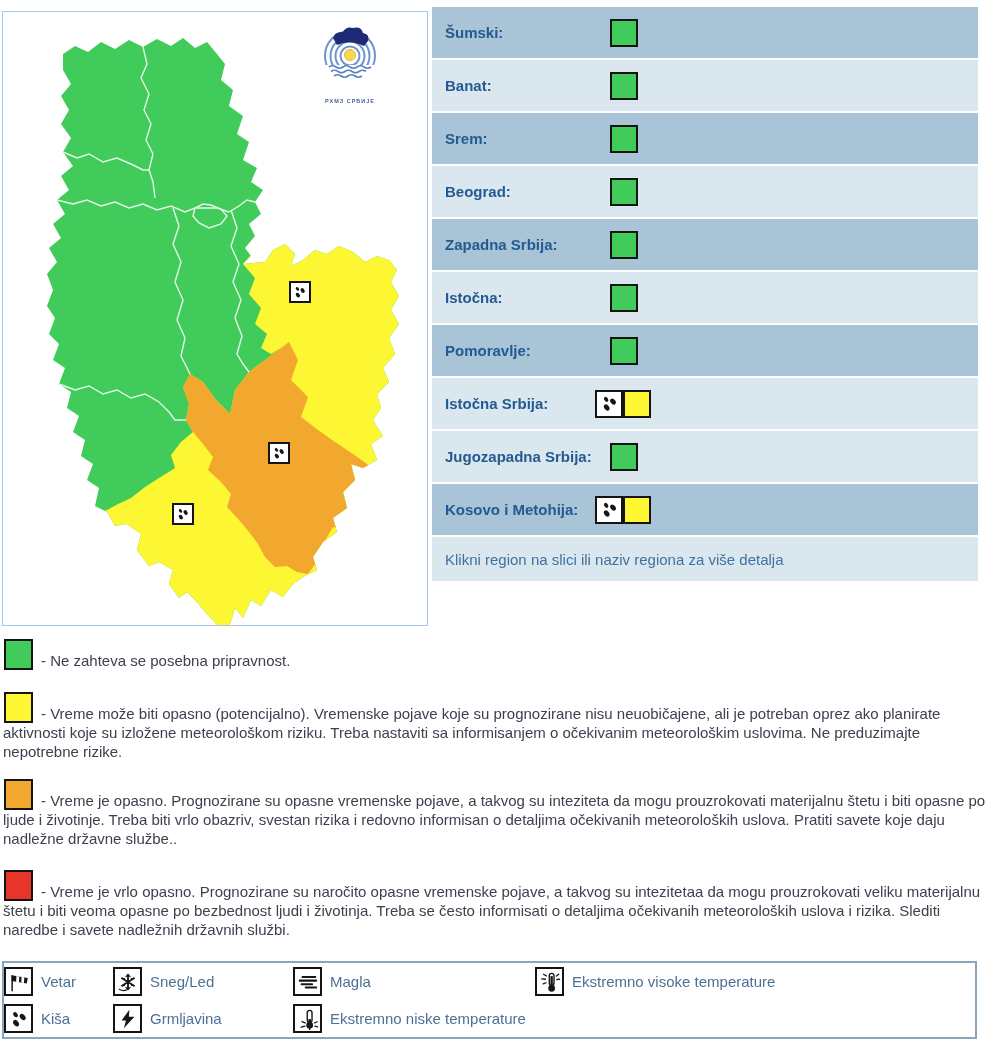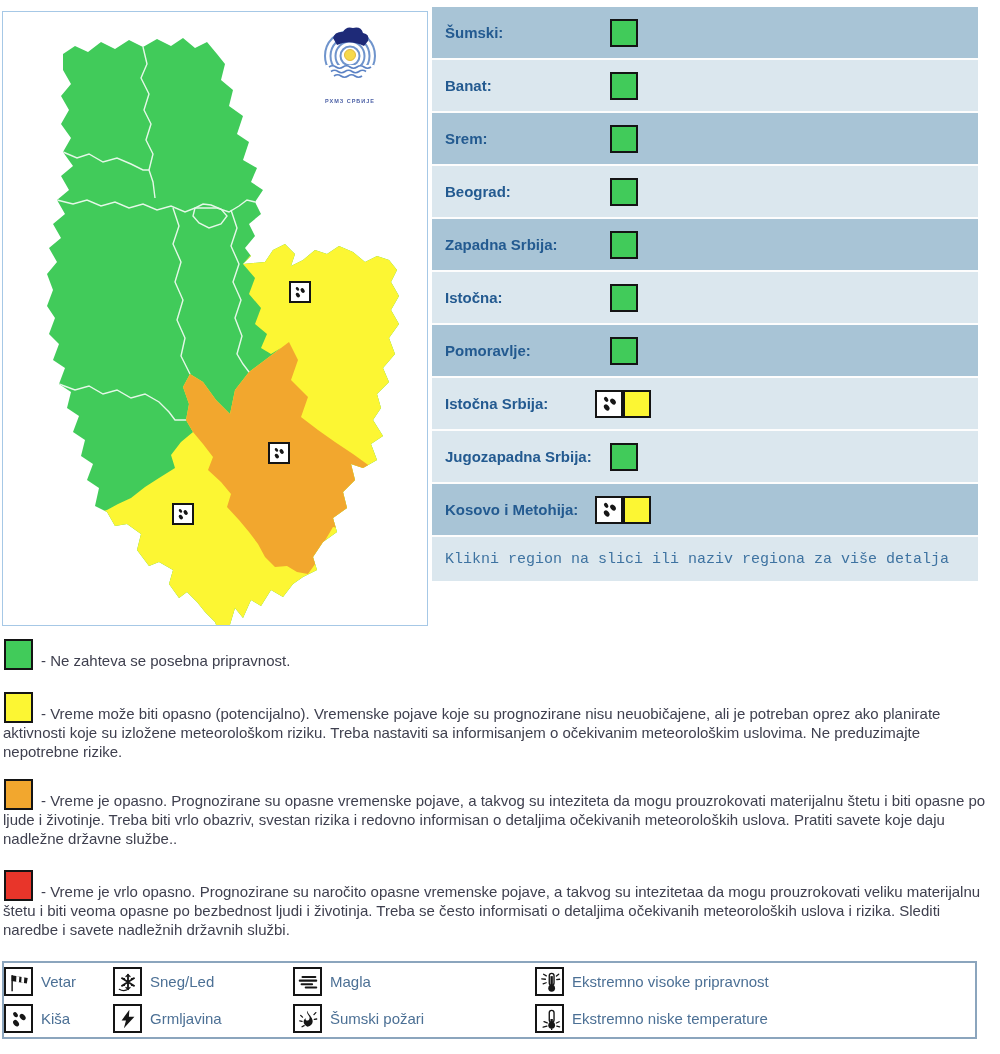--- a/index.html
+++ b/index.html
@@ -24,21 +24,21 @@
   .row-light{background:#dbe7ee;}
   .rlabel{font-size:15px;font-weight:bold;color:#235a90;}
   .rind{position:absolute;left:163px;top:50%;transform:translateY(-50%);
         display:flex;align-items:center;}
   .ibox{width:24px;height:24px;background:#fff;border:2px solid #141414;
         display:flex;align-items:center;justify-content:center;}
   .ibox svg{width:21px;height:21px;}
   .sq{width:24px;height:24px;border:2px solid #141414;}
   .sq.solo{margin-left:15px;}
   .frow{height:44px;box-sizing:border-box;background:#dbe7ee;display:flex;align-items:center;
-        padding-left:13px;font-size:15px;color:#3e73a1;font-family:Liberation Mono, monospace;}
+        padding-left:13px;font-size:15px;color:#3e73a1;}
 
   
   .legend-item{position:absolute;left:3px;width:992px;}
   .sw{float:left;width:25px;height:27px;border:2px solid #141414;margin:0 8px -14px 1px;}
   .legend-text{font-size:15px;line-height:19px;color:#3f404f;padding-top:12px;}
 
   
   .ptable{position:absolute;left:2px;top:961px;width:971px;border:2px solid #8ba5bd;background:#fff;}
   .prow{display:flex;align-items:center;height:37px;}
   .pcol{display:flex;align-items:center;}
@@ -287,48 +287,40 @@
             </svg>
           </span>
         <span class="plabel">Magla</span>
       </div>
       <div class="pcol pc3">
         <span class="pbox">
             <svg viewBox="0 0 24 24">
               <use href="#sym-hot"></use>
             </svg>
           </span>
-        <span class="plabel">Ekstremno visoke pripravnost</span>
+        <span class="plabel">Ekstremno visoke temperature</span>
       </div>
     </div>
     <div class="prow">
       <div class="pcol pc0">
         <span class="pbox">
             <svg viewBox="0 0 24 24">
               <use href="#sym-rain"></use>
             </svg>
           </span>
         <span class="plabel">Kiša</span>
       </div>
       <div class="pcol pc1">
         <span class="pbox">
             <svg viewBox="0 0 24 24">
               <use href="#sym-thunder"></use>
             </svg>
           </span>
         <span class="plabel">Grmljavina</span>
       </div>
-      <div class="pcol pc2">
-        <span class="pbox">
-            <svg viewBox="0 0 24 24">
-              <use href="#sym-fire"></use>
-            </svg>
-          </span>
-        <span class="plabel">Šumski požari</span>
-      </div>
       <div class="pcol pc3">
         <span class="pbox">
             <svg viewBox="0 0 24 24">
               <use href="#sym-cold"></use>
             </svg>
           </span>
         <span class="plabel">Ekstremno niske temperature</span>
       </div>
     </div>
   </div>

